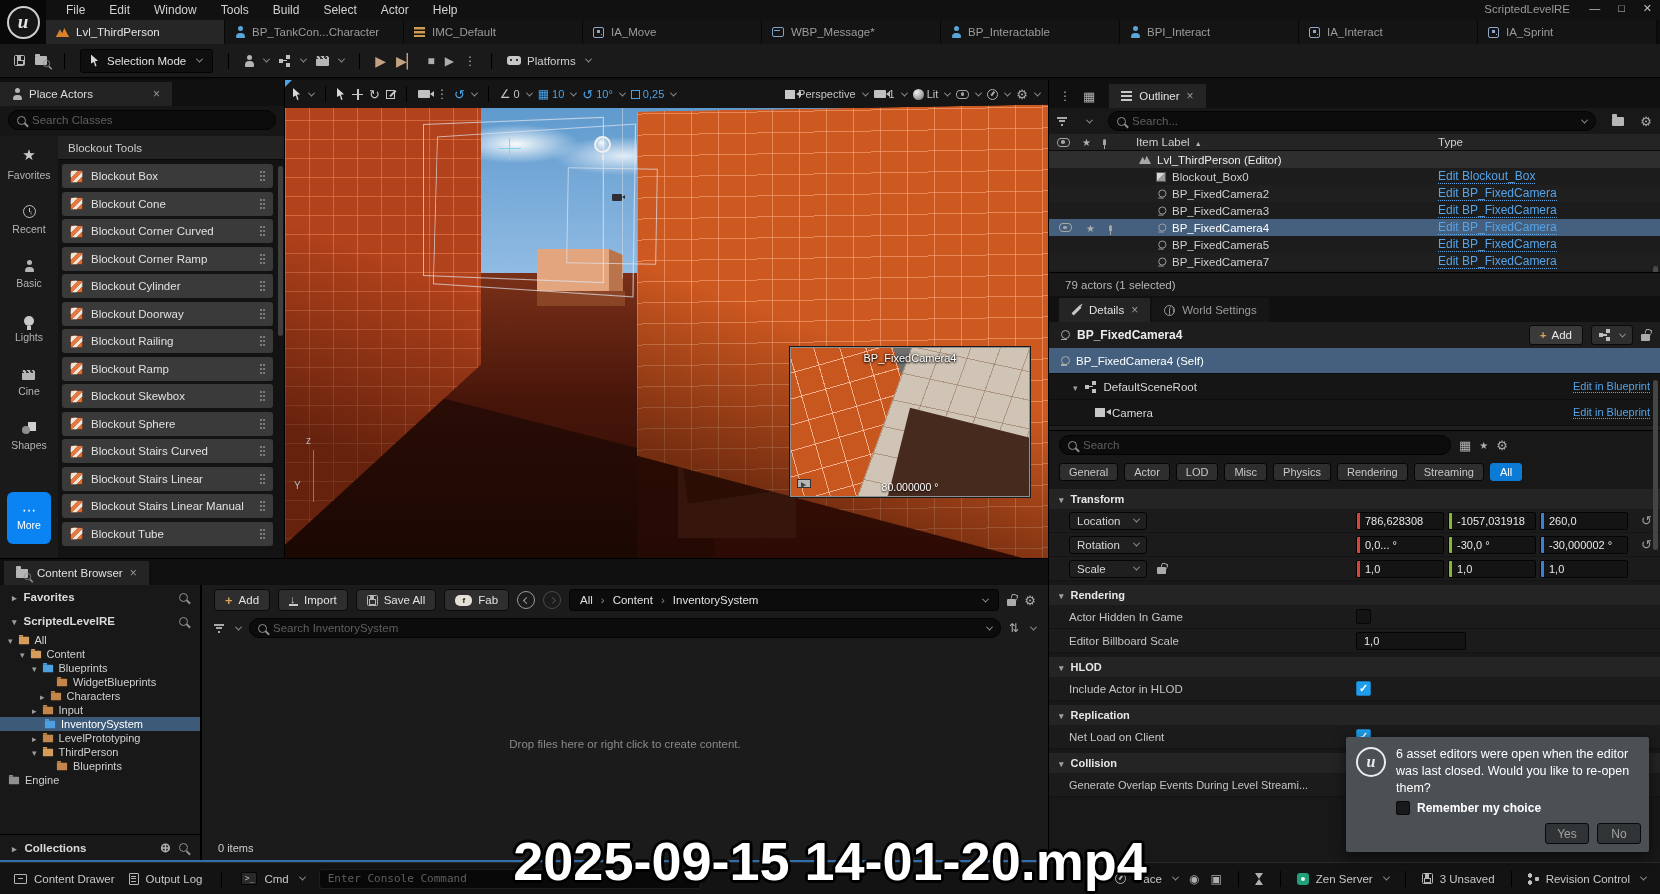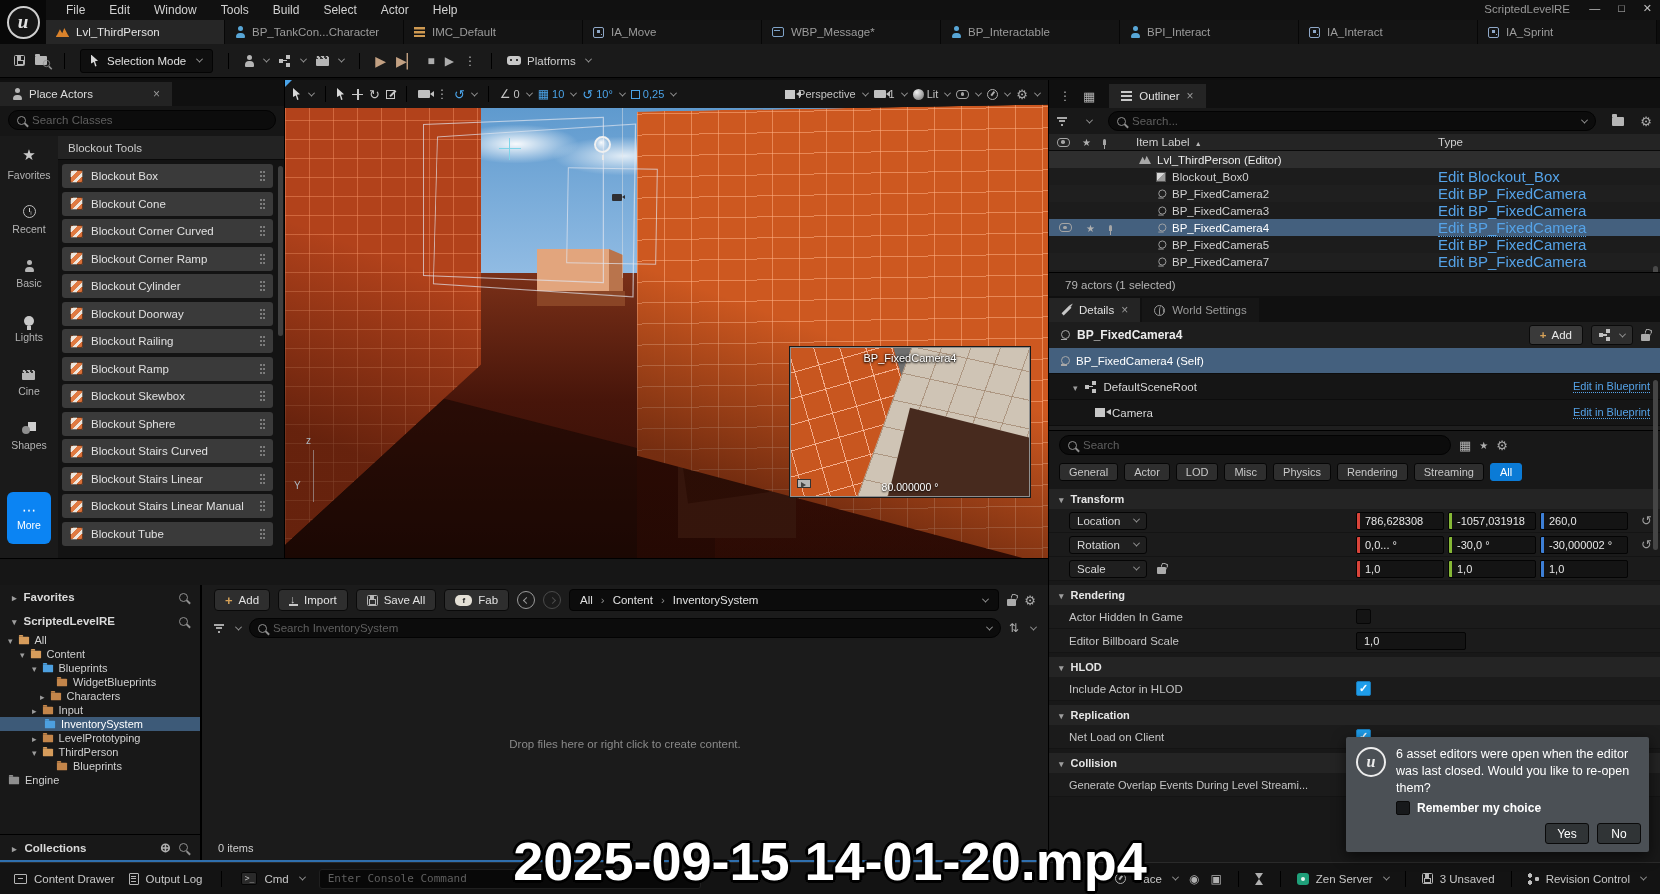--- a/index.html
+++ b/index.html
@@ -217,30 +217,30 @@
     linear-gradient(#c8c8c8,#c8c8c8) 0 4px/11px 2px no-repeat,
     linear-gradient(#c8c8c8,#c8c8c8) 0 8px/11px 2px no-repeat}
   .ol-search{height:26px;display:flex;align-items:center;gap:16px;padding:0 8px}
   .searchbox{flex:1;height:20px;background:#0c0c0c;border:1px solid #030303;border-radius:10px;display:flex;align-items:center;gap:6px;padding:0 8px}
   .ol-header{height:17px;background:#242424;display:flex;align-items:center;gap:12px;padding:0 8px;color:#cfcfcf;border-bottom:1px solid #0a0a0a}
   .ol-header .coltype{position:absolute;left:389px}
   .sortarr::after{content:"▲";font-size:7px;color:#bbb;margin-left:5px}
   #ol-rows{position:relative;height:121px;overflow:hidden;background:#191919}
   .olrow{height:17px;display:flex;align-items:center;gap:6px;padding-left:107px;position:relative;color:#cfcfcf;background:#1c1c1c}
   .olrow:nth-child(odd){background:#1f1f1f}
-  .olrow .typecol{position:absolute;left:389px;font-size:15px}
+  .olrow .typecol{position:absolute;left:389px;font-size:12px}
   .olrow.rootrow{background:#2e2e2e;color:#ececec;padding-left:90px}
   .olrow.sel{background:#44607e;color:#fff;z-index:2}
   .olrow.sel .leftflags{position:absolute;left:10px;display:flex;gap:14px;align-items:center}
   .olrow .cam{transform:scale(.9)}
   .levelico{width:12px;height:9px;background:#a8a8a8;clip-path:polygon(0 100%,30% 20%,48% 60%,64% 8%,100% 100%)}
   .ol-footer{height:24px;border-top:1px solid #000;display:flex;align-items:center;padding:0 16px;color:#b5b5b5;background:#181818}
   .ol-scroll{position:absolute;right:2px;top:115px;width:5px;height:60px;background:#4a4a4a;border-radius:3px;z-index:3}
 
-  .dt-tabrow{height:26px;background:#101010;display:flex;align-items:flex-end;gap:2px;}
+  .dt-tabrow{height:26px;background:#101010;display:flex;align-items:flex-end;gap:2px;padding-left:10px}
   .pencil{width:11px;height:3px;background:#c8c8c8;transform:rotate(-45deg);position:relative}
   .pencil::after{content:'';position:absolute;right:-4px;top:0;border-left:4px solid #c8c8c8;border-top:1.5px solid transparent;border-bottom:1.5px solid transparent}
   .globe{width:11px;height:11px;border:1.5px solid #9a9a9a;border-radius:50%;position:relative;overflow:hidden}
   .globe::after{content:'';position:absolute;left:4px;top:-1px;width:3px;height:13px;border-left:1px solid #9a9a9a;border-right:1px solid #9a9a9a;border-radius:50%}
   .dt-header{height:26px;display:flex;align-items:center;gap:8px;padding:0 10px;background:#1d1d1d}
   .dt-header .title{color:#ececec;font-size:12px;font-weight:bold}
   .addbtn{margin-left:auto;height:20px;background:#3a3a3a;border:1px solid #0a0a0a;border-radius:3px;display:flex;align-items:center;gap:5px;padding:0 10px;color:#e8e8e8}
   .addbtn .plus{color:#d7a258;font-weight:bold}
   .minibtn{height:20px;background:#2e2e2e;border:1px solid #0a0a0a;border-radius:3px;display:flex;align-items:center;gap:5px;padding:0 7px}
   .dt-comps{background:#151515}
@@ -324,21 +324,21 @@
     radial-gradient(circle 2px at 2px 9.5px,#c0c0c0 2px,transparent 2.4px),
     radial-gradient(circle 2px at 9px 6px,#c0c0c0 2px,transparent 2.4px)}
 
   
   #toast{left:1346px;top:737px;width:303px;height:115px;background:#4b5055;border-radius:2px;box-shadow:0 4px 14px rgba(0,0,0,.6);z-index:80;color:#fff}
   #toast .tlogo{position:absolute;left:10px;top:10px;width:30px;height:30px;border:2px solid #ececec;border-radius:50%;display:flex;align-items:center;justify-content:center;font-family:"Liberation Serif",serif;font-style:italic;font-weight:bold;font-size:16px;color:#ececec}
   #toast .msg{position:absolute;left:50px;top:9px;right:10px;font-size:12.5px;font-weight:normal;line-height:17px}
   #toast .remember{position:absolute;left:50px;top:64px;display:flex;align-items:center;gap:7px;font-size:12px;font-weight:bold}
   #toast .remember .checkbox{width:14px;height:14px;background:#17191b;border-color:#0a0a0a}
   #toast .btns{position:absolute;right:8px;bottom:8px;display:flex;gap:8px}
-  .toastbtn{height:21px;min-width:44px;background:#303436;border:1px solid #0a0a0a;border-radius:3px;display:flex;align-items:center;justify-content:center;padding:0 10px;color:#ffffff;font-size:12px}
+  .toastbtn{height:21px;min-width:44px;background:#303436;border:1px solid #0a0a0a;border-radius:3px;display:flex;align-items:center;justify-content:center;padding:0 10px;color:#a3a3a3;font-size:12px}
   #bigtext{left:0;top:834px;width:1660px;text-align:center;z-index:90;pointer-events:none;font-size:54px;font-weight:bold;color:#fff;line-height:1;
     -webkit-text-stroke:3px #000;paint-order:stroke fill;
     text-shadow:2px 2px 0 #000,-2px -2px 0 #000,2px -2px 0 #000,-2px 2px 0 #000,0 3px 0 #000,0 -3px 0 #000,3px 0 0 #000,-3px 0 0 #000}
 </style>
 </head>
 <body>
 
 <div id="root">
 
   <div id="menubar" class="abs">
@@ -935,20 +935,30 @@
     <div class="drow">
       <span style="font-size:11px">Generate Overlap Events During Level Streami...</span>
       <span class="ctrl">
           <span class="checkbox"></span>
         </span>
     </div>
     <div class="dt-scroll"></div>
   </div>
 
   <div id="contentbrowser" class="abs">
+    <div class="cb-tabrow">
+      <div class="paneltab">
+        <span class="folmag">
+            <span class="fo" style="background:#b5b5b5"></span>
+            <span class="mag"></span>
+          </span>
+        <span>Content Browser</span>
+        <span class="xclose"></span>
+      </div>
+    </div>
     <div class="cb-left">
       <div class="cb-secrow">
         <span class="ar r"></span>
         <span>Favorites</span>
         <span class="mag"></span>
       </div>
       <div class="cb-secrow">
         <span class="ar"></span>
         <span>ScriptedLevelRE</span>
         <span class="mag"></span>

